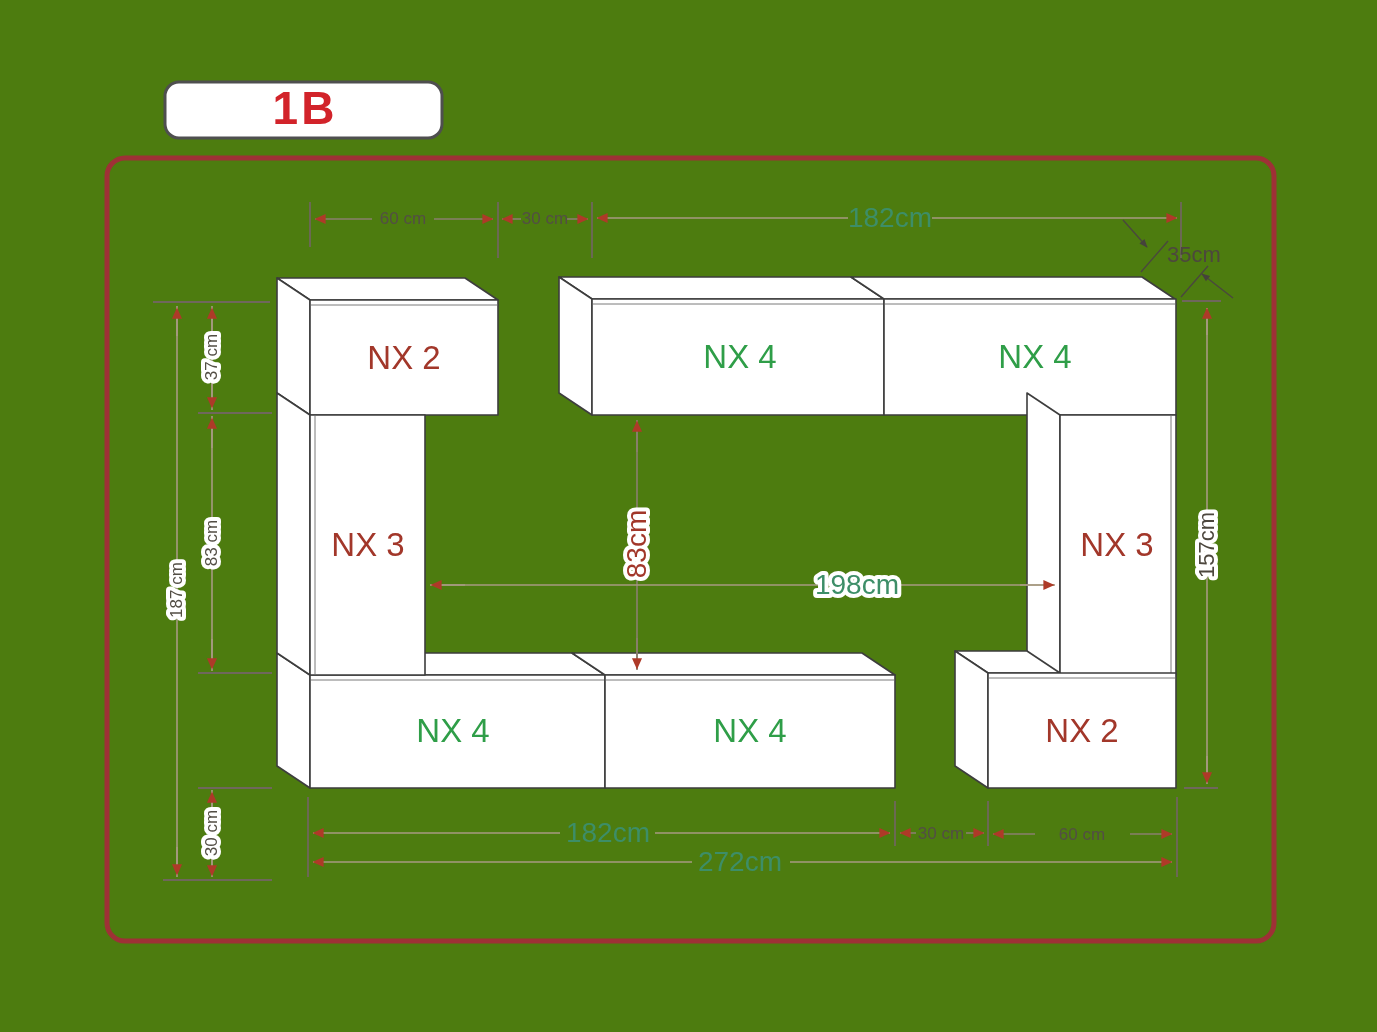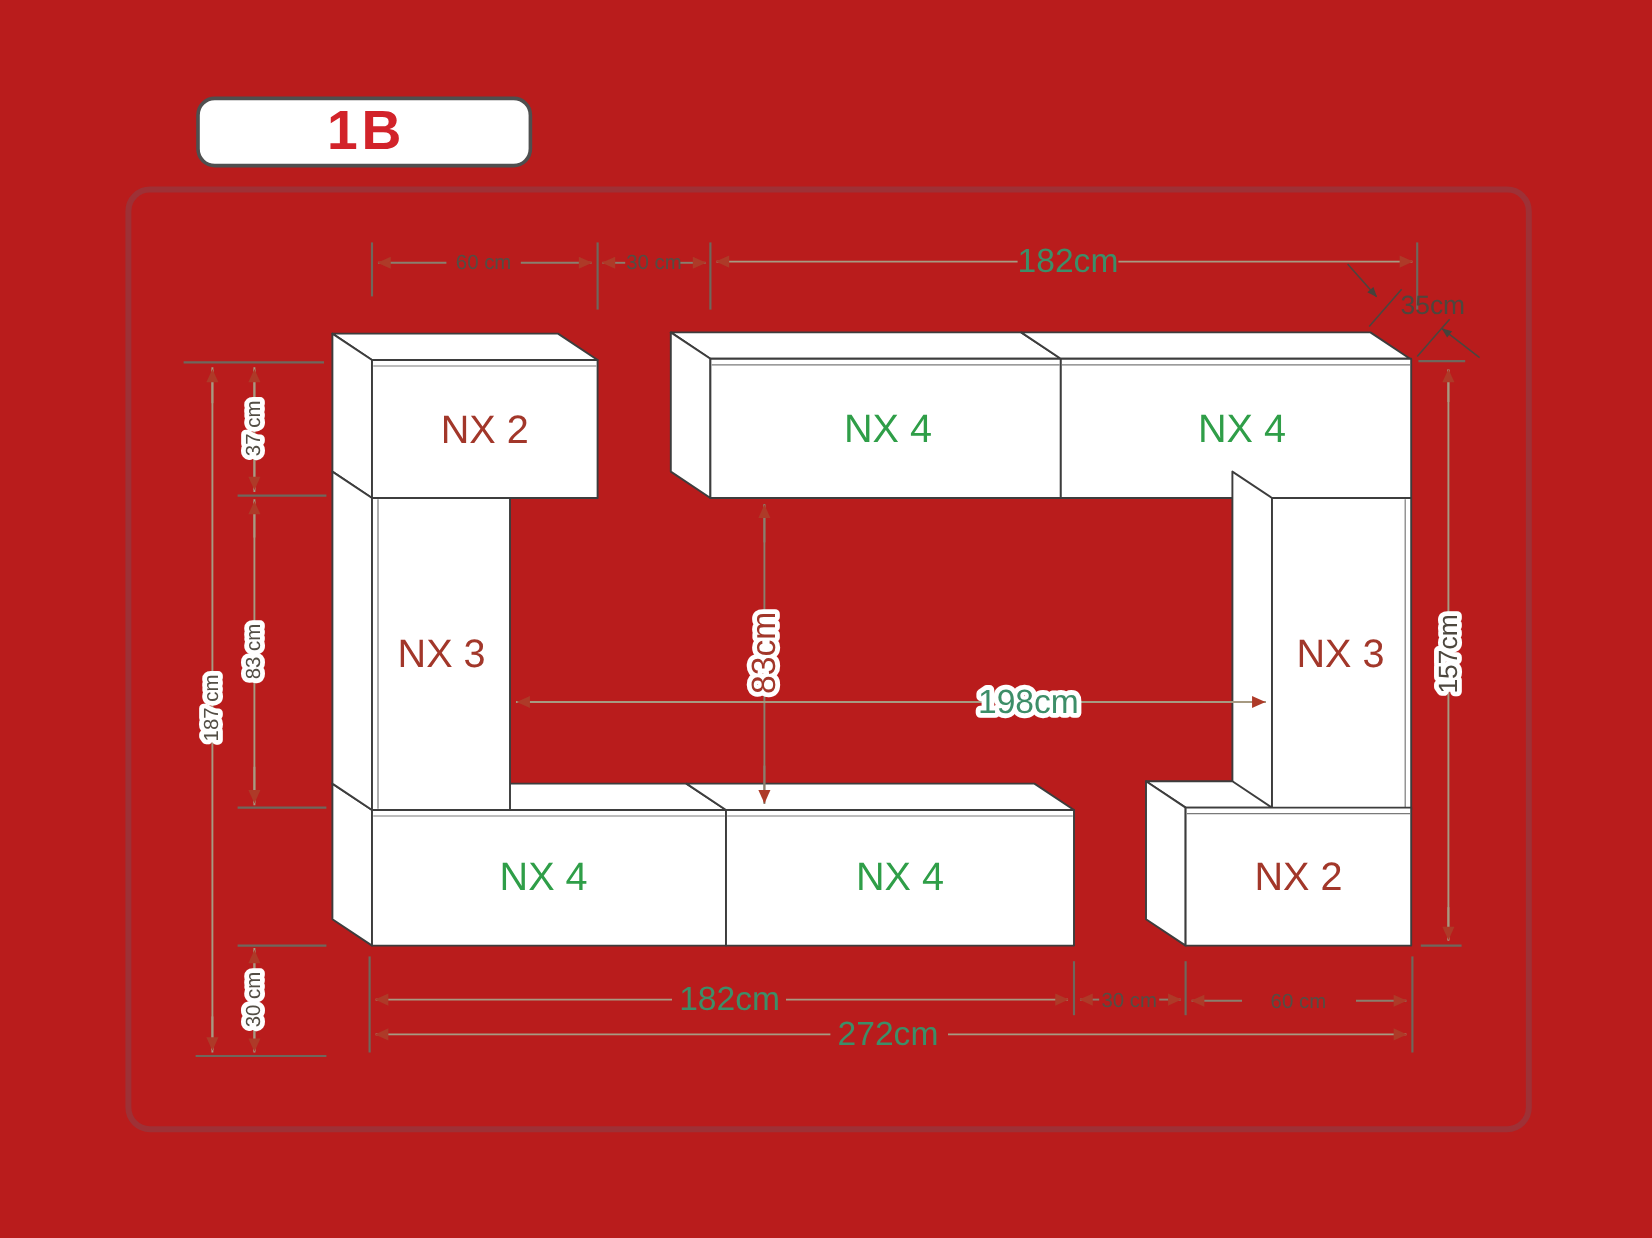--- a/index.html
+++ b/index.html
@@ -1,16 +1,16 @@
 <!DOCTYPE html>
 <html><head>
 <meta charset="utf-8">
 <style>
   html,body{margin:0;padding:0;background:#ffffff;}
-  .stage{position:relative;width:1377px;height:1032px;background:#b91c1c;overflow:hidden;}
+  .stage{position:relative;width:1377px;height:1032px;background:#4d7c0f;overflow:hidden;}
   svg{display:block;}
   text{font-family:"Liberation Sans","DejaVu Sans",sans-serif;text-anchor:middle;}
   .face{fill:#ffffff;stroke:#3d3d3d;stroke-width:1.6;stroke-linejoin:round;}
   .inner{stroke:#7a7a7a;stroke-width:1;fill:none;}
   .dline{stroke:#a79a82;stroke-width:1.6;fill:none;}
   .dstub{stroke:#8a7f6e;stroke-width:1.6;fill:none;}
   .tick{stroke:#6f675c;stroke-width:1.8;fill:none;}
   .thin{stroke:#4a463f;stroke-width:1.3;fill:none;}
   .t-mod-g{fill:#2f9e48;font-size:33px;}
   .t-mod-r{fill:#a2372a;font-size:33px;}

